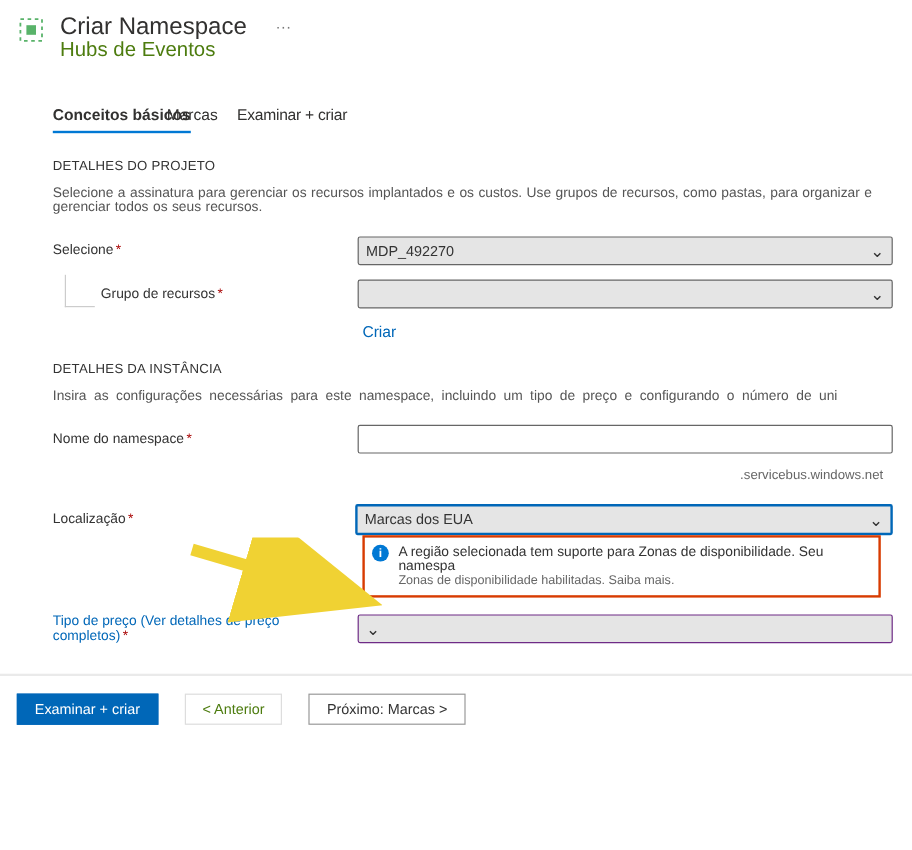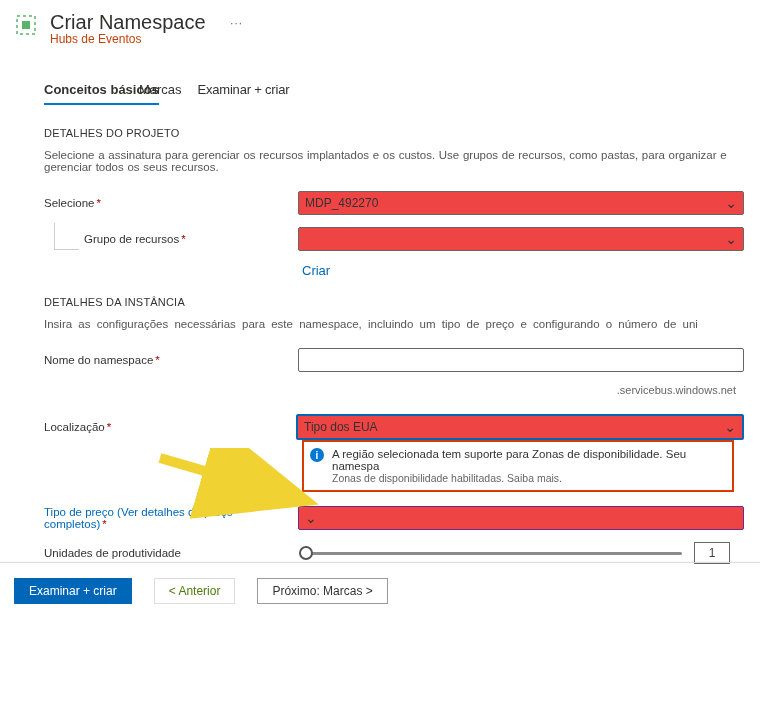--- a/index.html
+++ b/index.html
@@ -33,22 +33,22 @@
   }
   .title-block { display: flex; flex-direction: column; }
   .title-row { display: flex; align-items: center; gap: 24px; }
   .page-title {
     font-size: 20px;
     font-weight: 500;
     color: #323130;
     line-height: 24px;
   }
   .page-subtitle {
-    font-size: 12px;
-    color: #c2410c;
+    font-size: 17px;
+    color: #4d7c0f;
     margin-top: -2px;
   }
   .more-dots { color: #767676; }
 
   
   .tabs {
     display: flex;
     gap: 16px;
     margin: 36px 0 0 44px;
     font-size: 13px;
@@ -99,21 +99,21 @@
     flex: 0 0 432px;
     height: 22px;
     border: 1px solid #666;
     border-radius: 2px;
     display: flex;
     align-items: center;
     justify-content: space-between;
     padding: 0 6px;
     font-size: 12px;
     color: #333;
-    background: #ef4444;
+    background: #e5e5e5;
   }
   .input-like {
     flex: 0 0 432px;
     height: 22px;
     border: 1px solid #666;
     border-radius: 2px;
     padding: 0 6px;
     font-size: 12px;
     color: #333;
     background: #fff;
@@ -307,51 +307,40 @@
         <span></span>
       </div>
     </div>
     <div class="suffix">.servicebus.windows.net</div>
 
     <div class="form-row" style="margin-bottom:6px">
       <div class="label">
         <span>Localização</span><span class="star">*</span>
       </div>
       <div class="select-like loc-select">
-        <span>Tipo dos EUA</span>
+        <span>Marcas dos EUA</span>
         <span class="chevron">⌄</span>
       </div>
     </div>
 
     <div class="info-box">
       <div class="info-icon">i</div>
       <div>A região selecionada tem suporte para Zonas de disponibilidade. Seu namespa</div>
       <div class="sub">Zonas de disponibilidade habilitadas. Saiba mais.</div>
     </div>
 
     <div class="form-row">
       <div class="label pricing-label" style="width:258px">
         <span>Tipo de preço (Ver detalhes de preço completos)</span><span class="star" style="color:#a80000">*</span>
       </div>
       <div class="select-like pricing-select">
         <span class="chevron">⌄</span>
       </div>
     </div>
 
-    <div class="slider-row" style="margin-top:8px">
-      <div class="label">
-        <span>Unidades de produtividade</span>
-      </div>
-      <div class="slider-track">
-        <div class="slider-thumb"></div>
-      </div>
-      <div class="units-box">
-        <span>1</span>
-      </div>
-    </div>
   </div>
 
   <svg class="arrow" width="170" height="80">
     <defs>
       <marker id="ah" markerWidth="12" markerHeight="12" refX="9" refY="5" orient="auto">
         <polygon points="0,0 12,5 0,10" fill="#f0d233"></polygon>
       </marker>
     </defs>
     <line x1="10" y1="10" x2="140" y2="48" stroke="#f0d233" stroke-width="10" marker-end="url(#ah)"></line>
   </svg>

